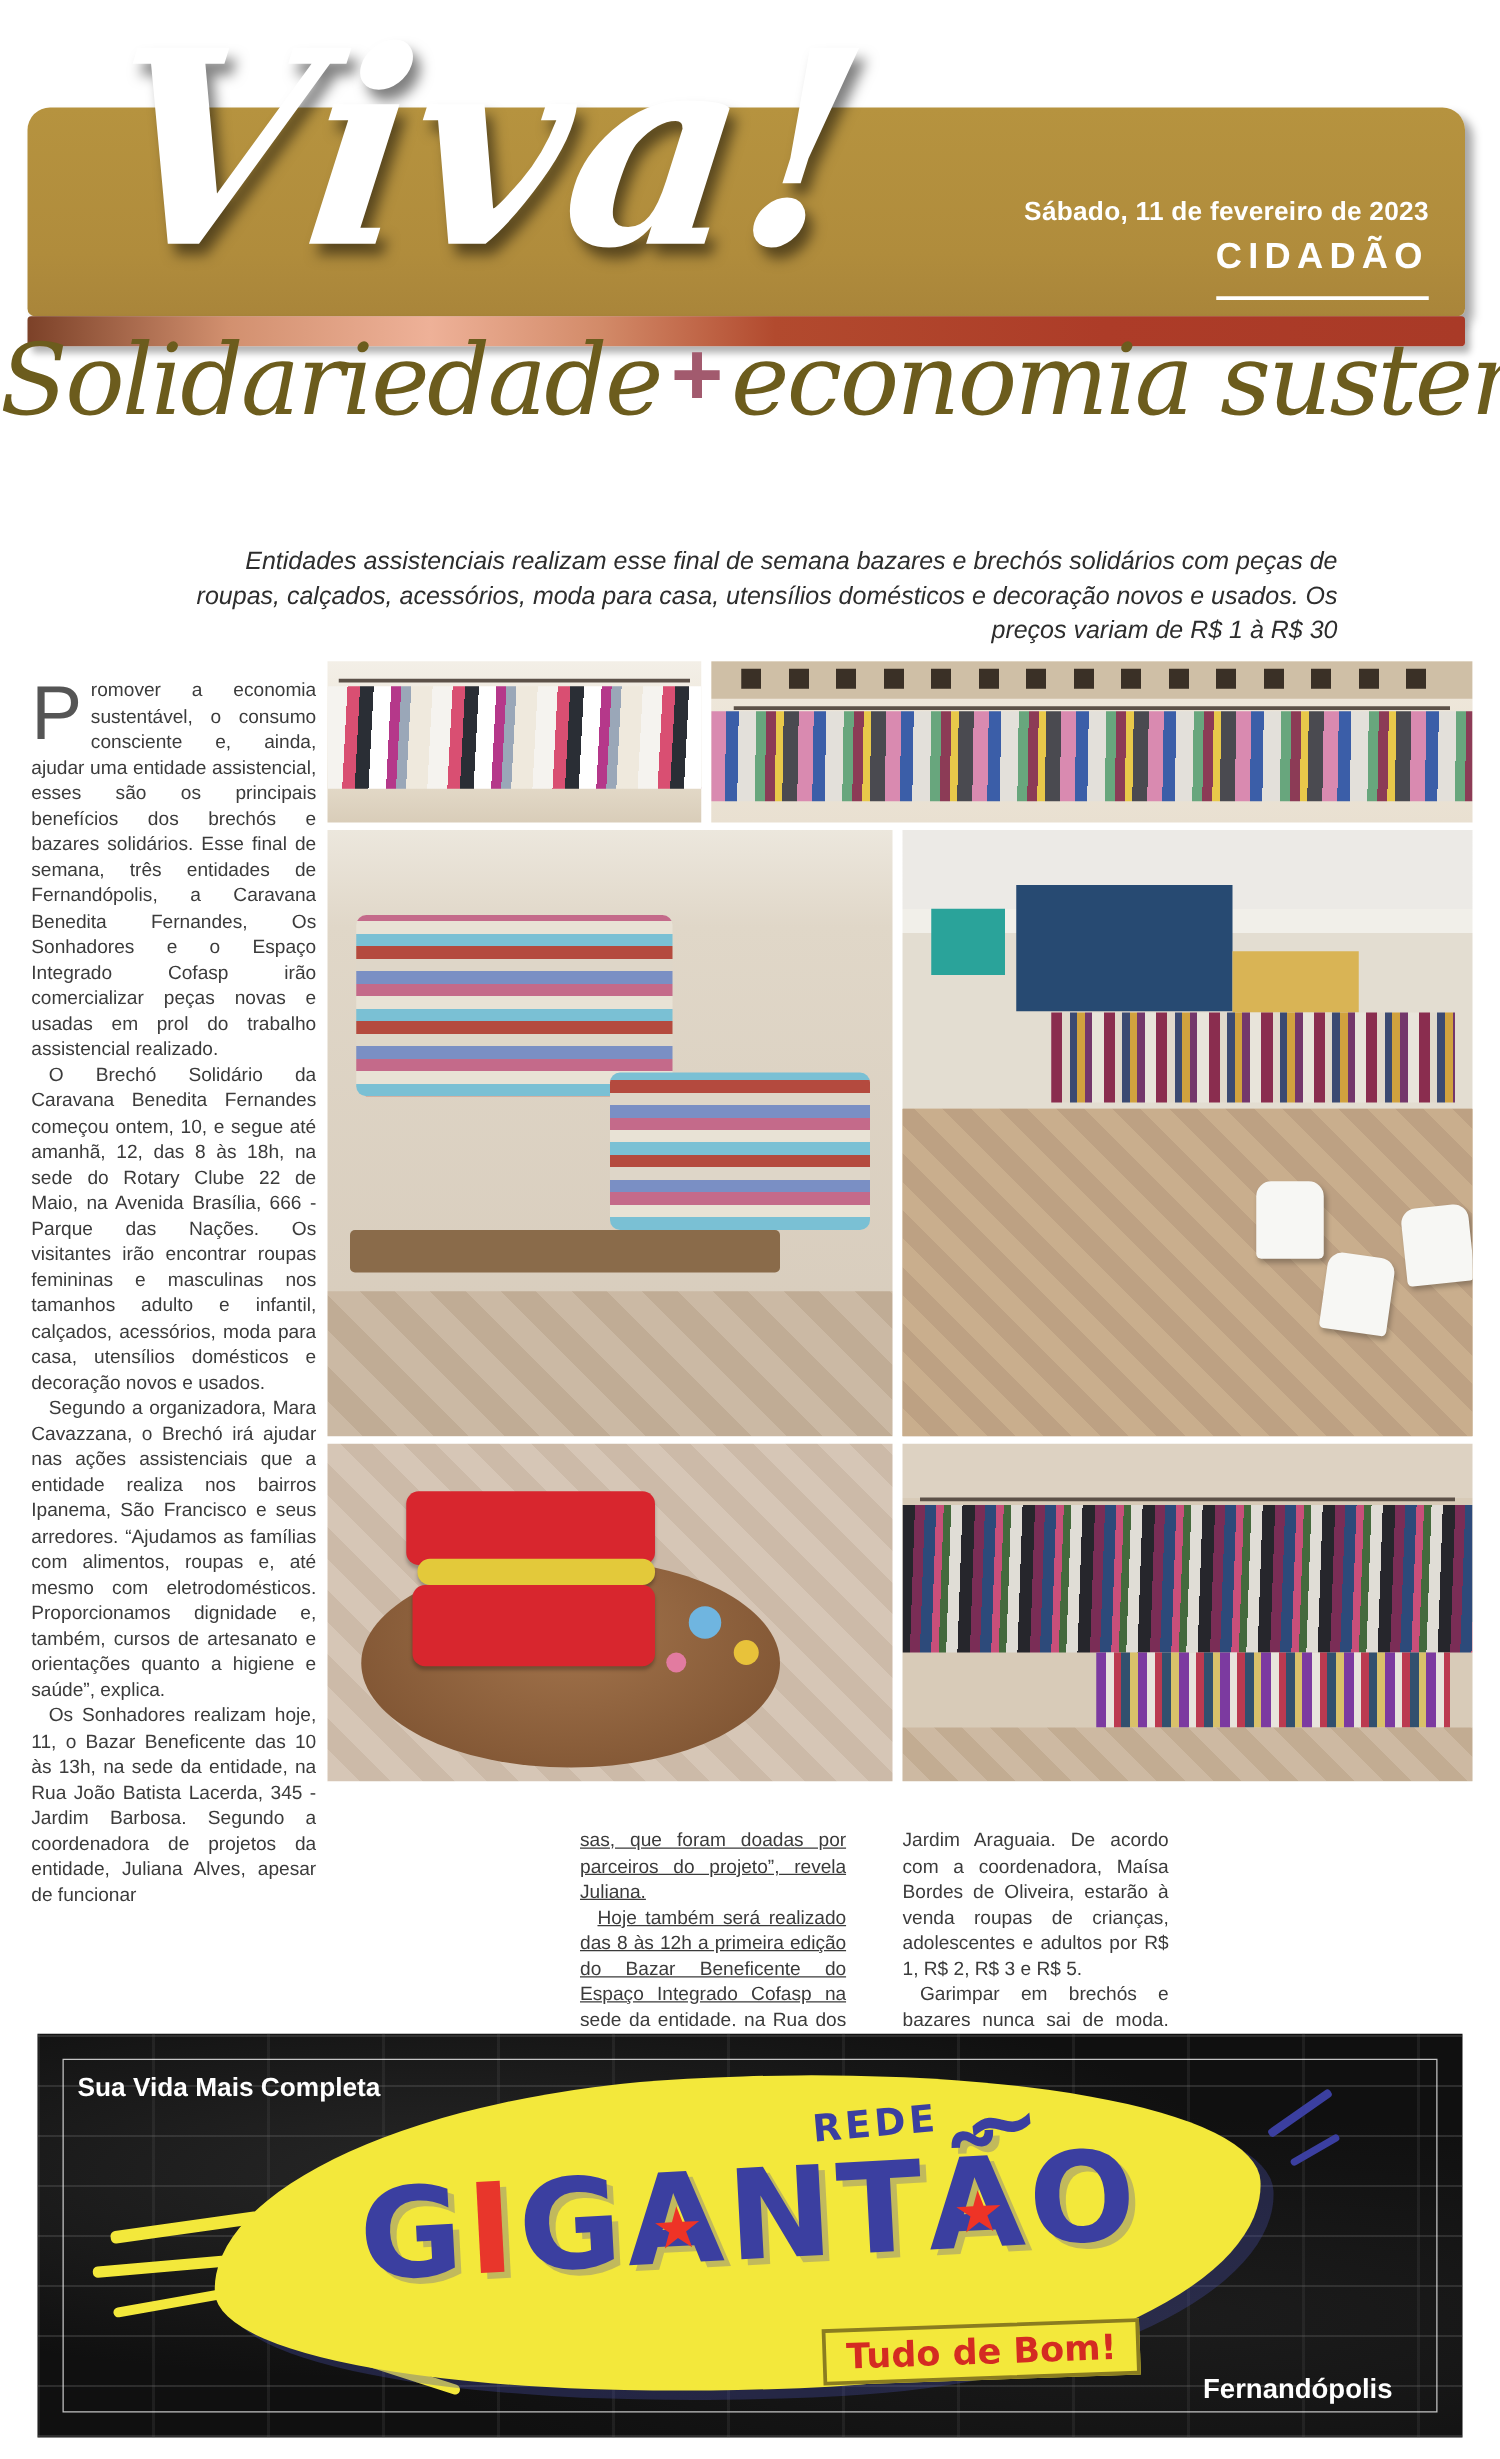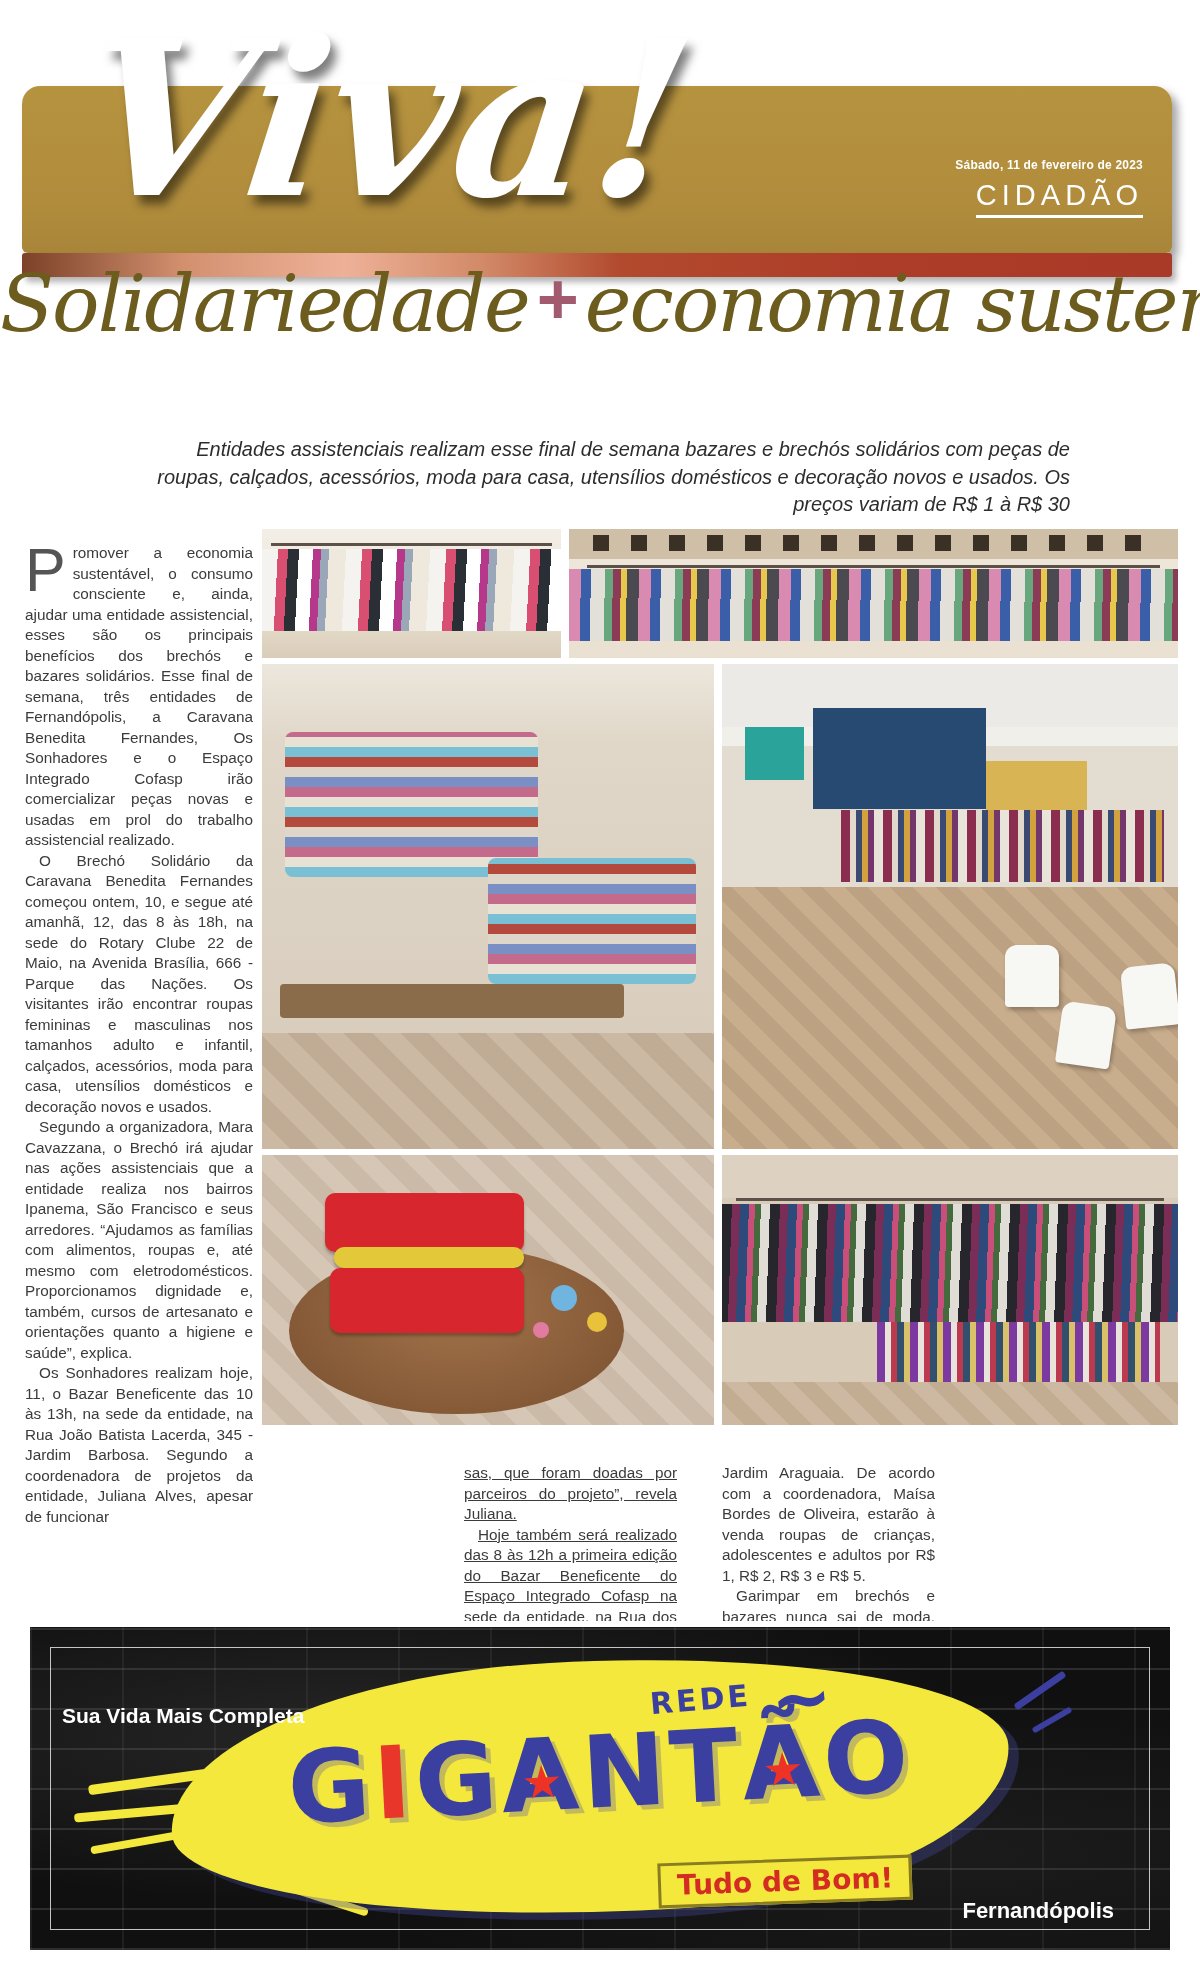--- a/index.html
+++ b/index.html
@@ -12,23 +12,23 @@
              border-radius:18px 18px 6px 6px;box-shadow:6px 6px 8px rgba(0,0,0,.35);}
   .copper-strip{position:absolute;left:22px;top:253px;width:1150px;height:24px;border-radius:3px;
              background:linear-gradient(90deg,#7c4128 0%,#d2906f 14%,#eeb198 28%,#d28a68 40%,
                         #b24a2e 52%,#ad3c28 75%,#a93a27 100%);
              box-shadow:4px 5px 6px rgba(0,0,0,.3);}
   .viva{position:absolute;left:86px;top:18px;z-index:5;color:#fff;
         font-family:"DejaVu Serif", serif;font-style:italic;font-weight:bold;
         font-size:215px;line-height:.95;transform:skewX(-7deg);
         text-shadow:7px 9px 10px rgba(0,0,0,.5);}
   .mast-right{position:absolute;right:57px;top:158px;z-index:4;text-align:right;color:#fff;}
-  .mast-date{font-size:12px;font-weight:bold;letter-spacing:.2px;}
-  .mast-section{display:inline-block;margin-top:7px;font-size:29px;font-weight:normal;
-        letter-spacing:5px;border-bottom:3px solid #fff;padding-bottom:3px;}
+  .mast-date{font-size:21px;font-weight:bold;letter-spacing:.2px;}
+  .mast-section{display:inline-block;margin-top:7px;font-size:29px;font-weight:bold;
+        letter-spacing:5px;border-bottom:3px solid #fff;padding-bottom:15px;}
 
   
   .headline{position:absolute;left:0;right:0;top:258px;text-align:center;white-space:nowrap;
         font-family:"DejaVu Serif", serif;font-style:italic;
         font-size:79px;letter-spacing:-2px;color:#6c5c1d;}
   .headline .plus{color:#a25a6e;font-family:"Liberation Sans", sans-serif;font-style:normal;
         font-weight:bold;font-size:72px;position:relative;top:-7px;padding:0 8px;}
   .standfirst{position:absolute;left:130px;top:436px;width:940px;text-align:right;
         font-style:italic;font-size:20px;line-height:27.5px;color:#2d2d2d;}
 
@@ -107,21 +107,21 @@
 
   
   .ad{position:absolute;left:30px;top:1627px;width:1140px;height:323px;background:#101010;overflow:hidden;
       background-image:
         radial-gradient(ellipse at 28% 35%, rgba(90,90,90,.30), transparent 55%),
         radial-gradient(ellipse at 80% 70%, rgba(70,70,70,.22), transparent 50%),
         repeating-linear-gradient(0deg, rgba(120,120,120,.28) 0 2px, transparent 2px 40px),
         repeating-linear-gradient(90deg, rgba(100,100,100,.18) 0 2px, transparent 2px 92px);}
   .ad-frame{position:absolute;left:20px;top:20px;right:20px;bottom:20px;
       border:1px solid rgba(255,255,255,.75);}
-  .ad-tagline{position:absolute;left:32px;top:32px;color:#fff;font-weight:bold;font-size:21px;margin-top:45px;}
+  .ad-tagline{position:absolute;left:32px;top:32px;color:#fff;font-weight:bold;font-size:21px;}
   .splash{position:absolute;left:140px;top:34px;width:840px;height:252px;background:#f3e83b;
       border-radius:46% 54% 42% 58% / 60% 42% 58% 40%;transform:rotate(-3deg);
       box-shadow:10px 8px 0 rgba(70,75,160,.35);}
   .streak{position:absolute;background:#f3e83b;border-radius:4px;}
   .bluestreak{position:absolute;background:#3b3fa0;border-radius:3px;}
   .ad-rede{position:absolute;left:620px;top:55px;color:#3b3fa0;font-weight:bold;font-size:30px;
       letter-spacing:3px;transform:rotate(-5deg);font-family:"DejaVu Sans", sans-serif;}
   .ad-tilde{position:absolute;left:740px;top:28px;color:#3b3fa0;font-weight:bold;font-size:74px;
       transform:rotate(-6deg);font-family:"DejaVu Sans", sans-serif;}
   .ad-brand{position:absolute;left:0;right:0;top:96px;text-align:center;transform:rotate(-3deg);

